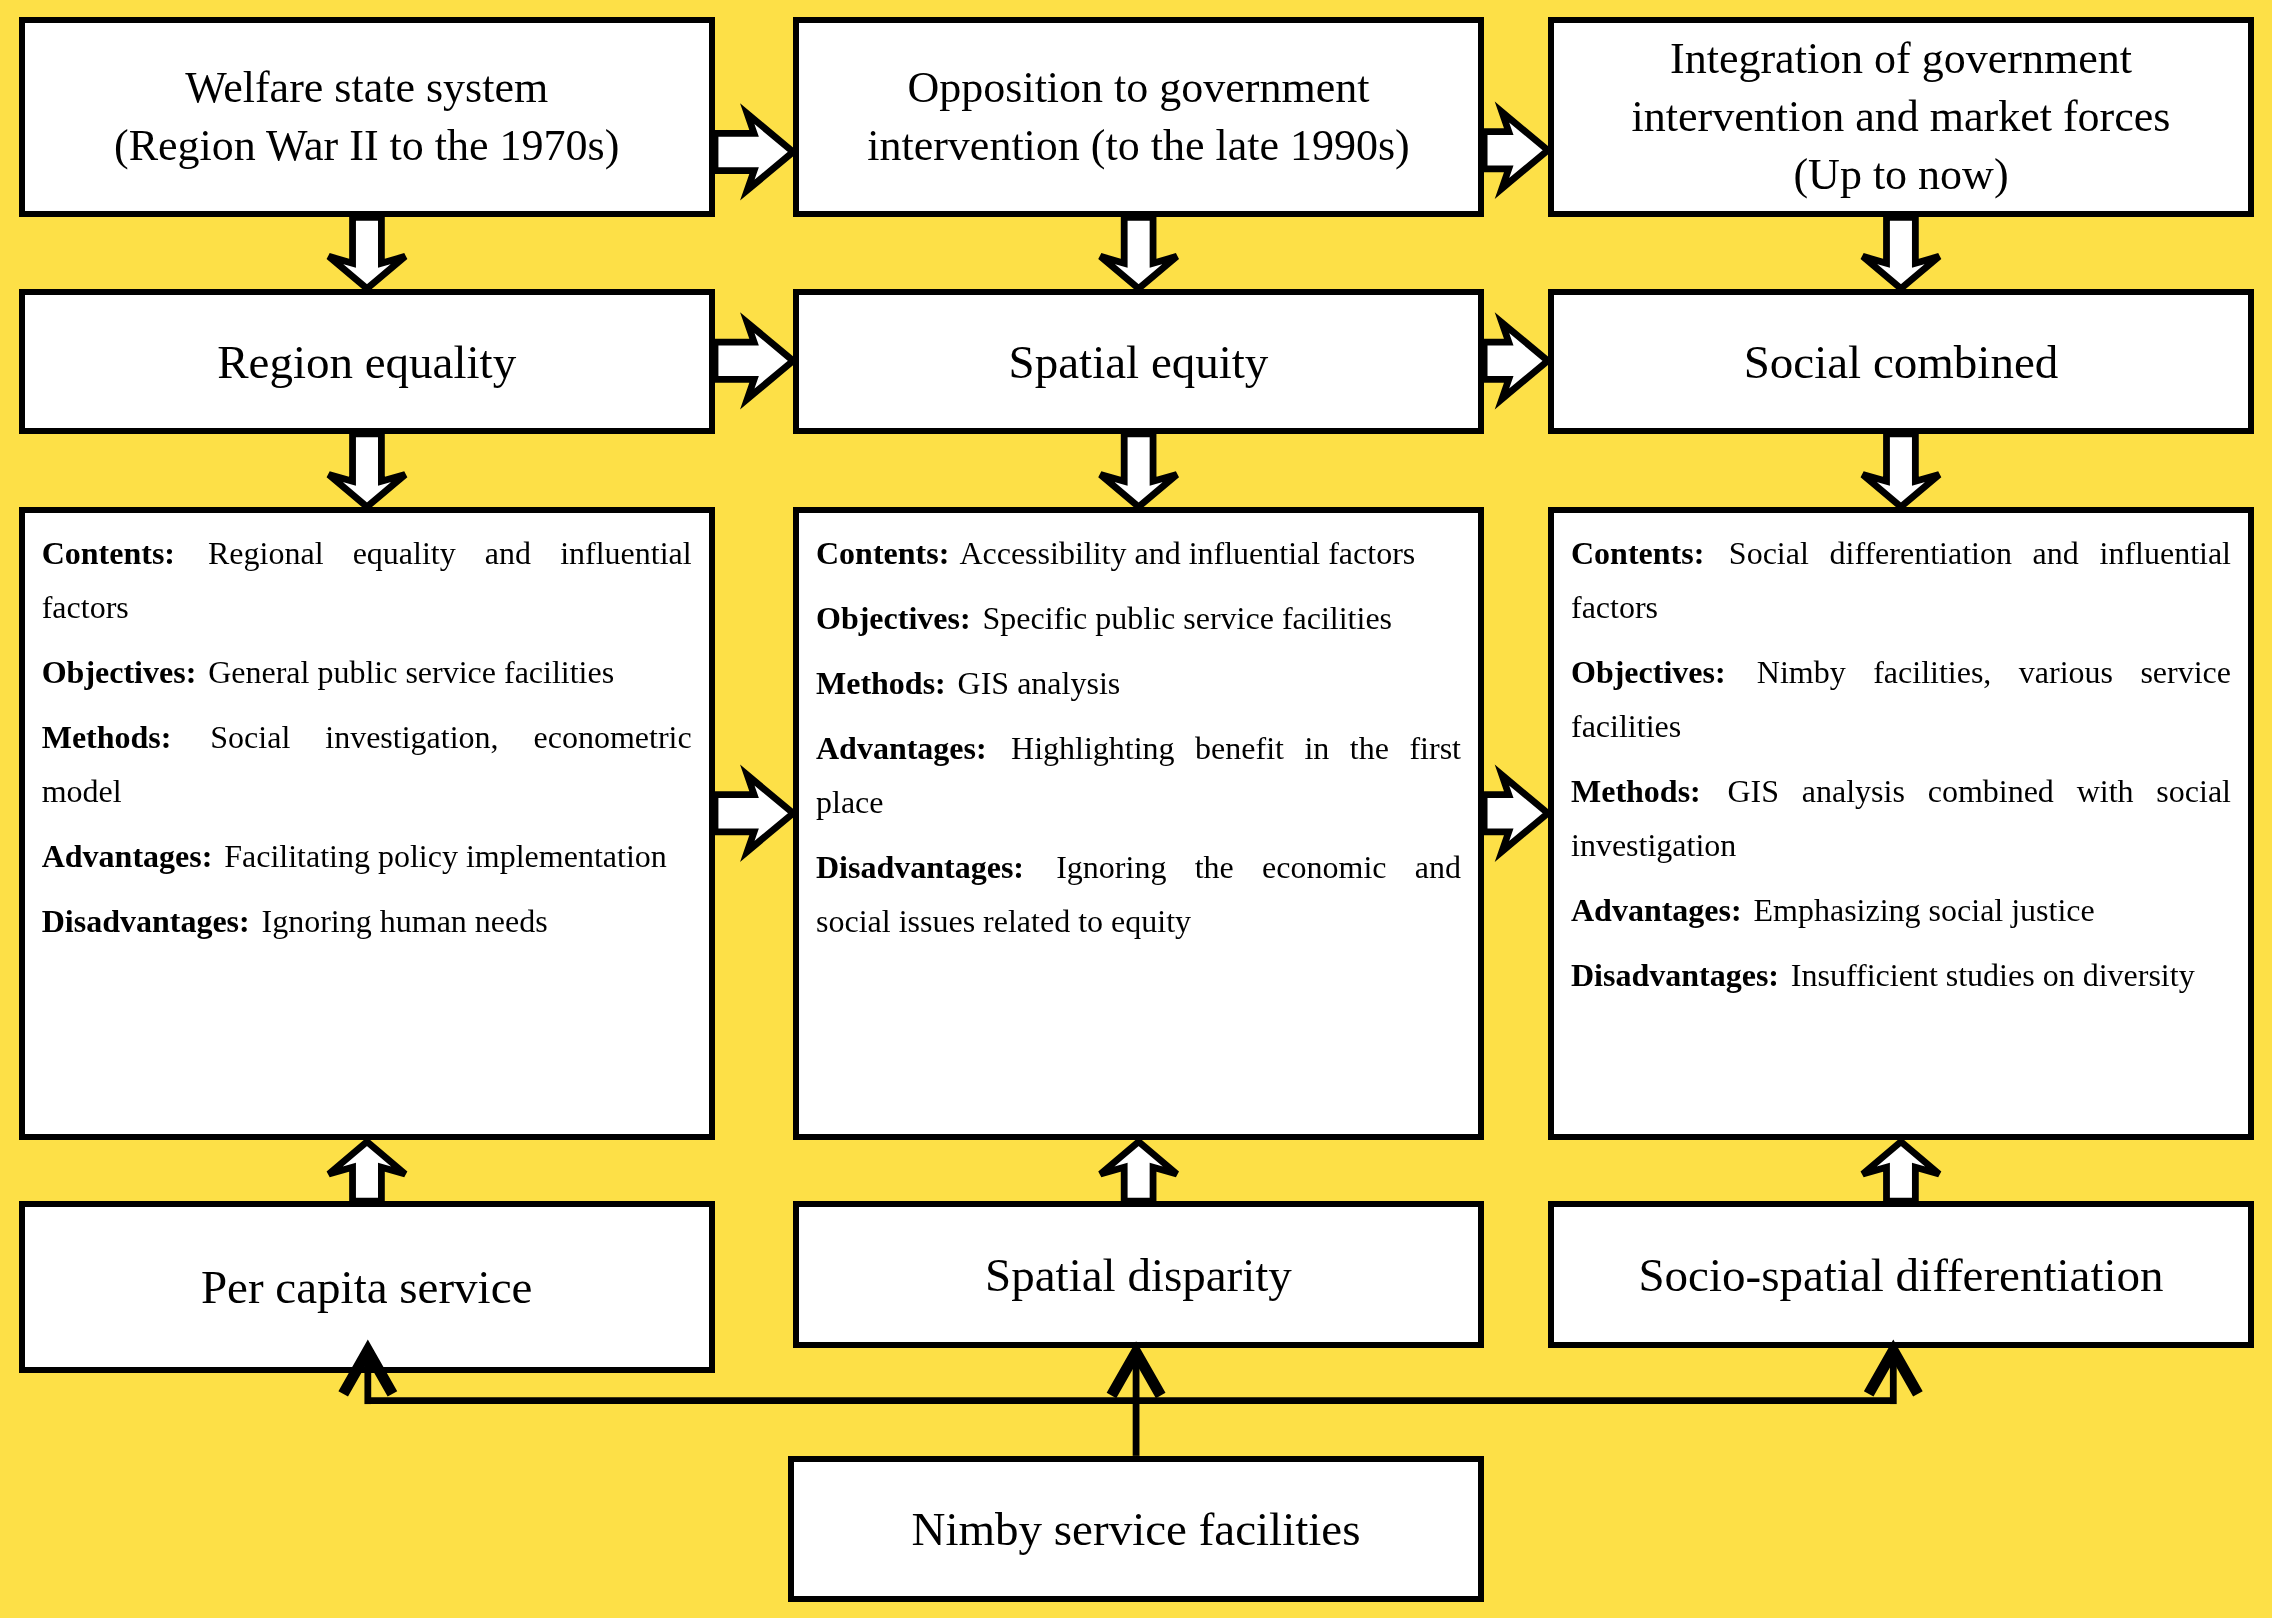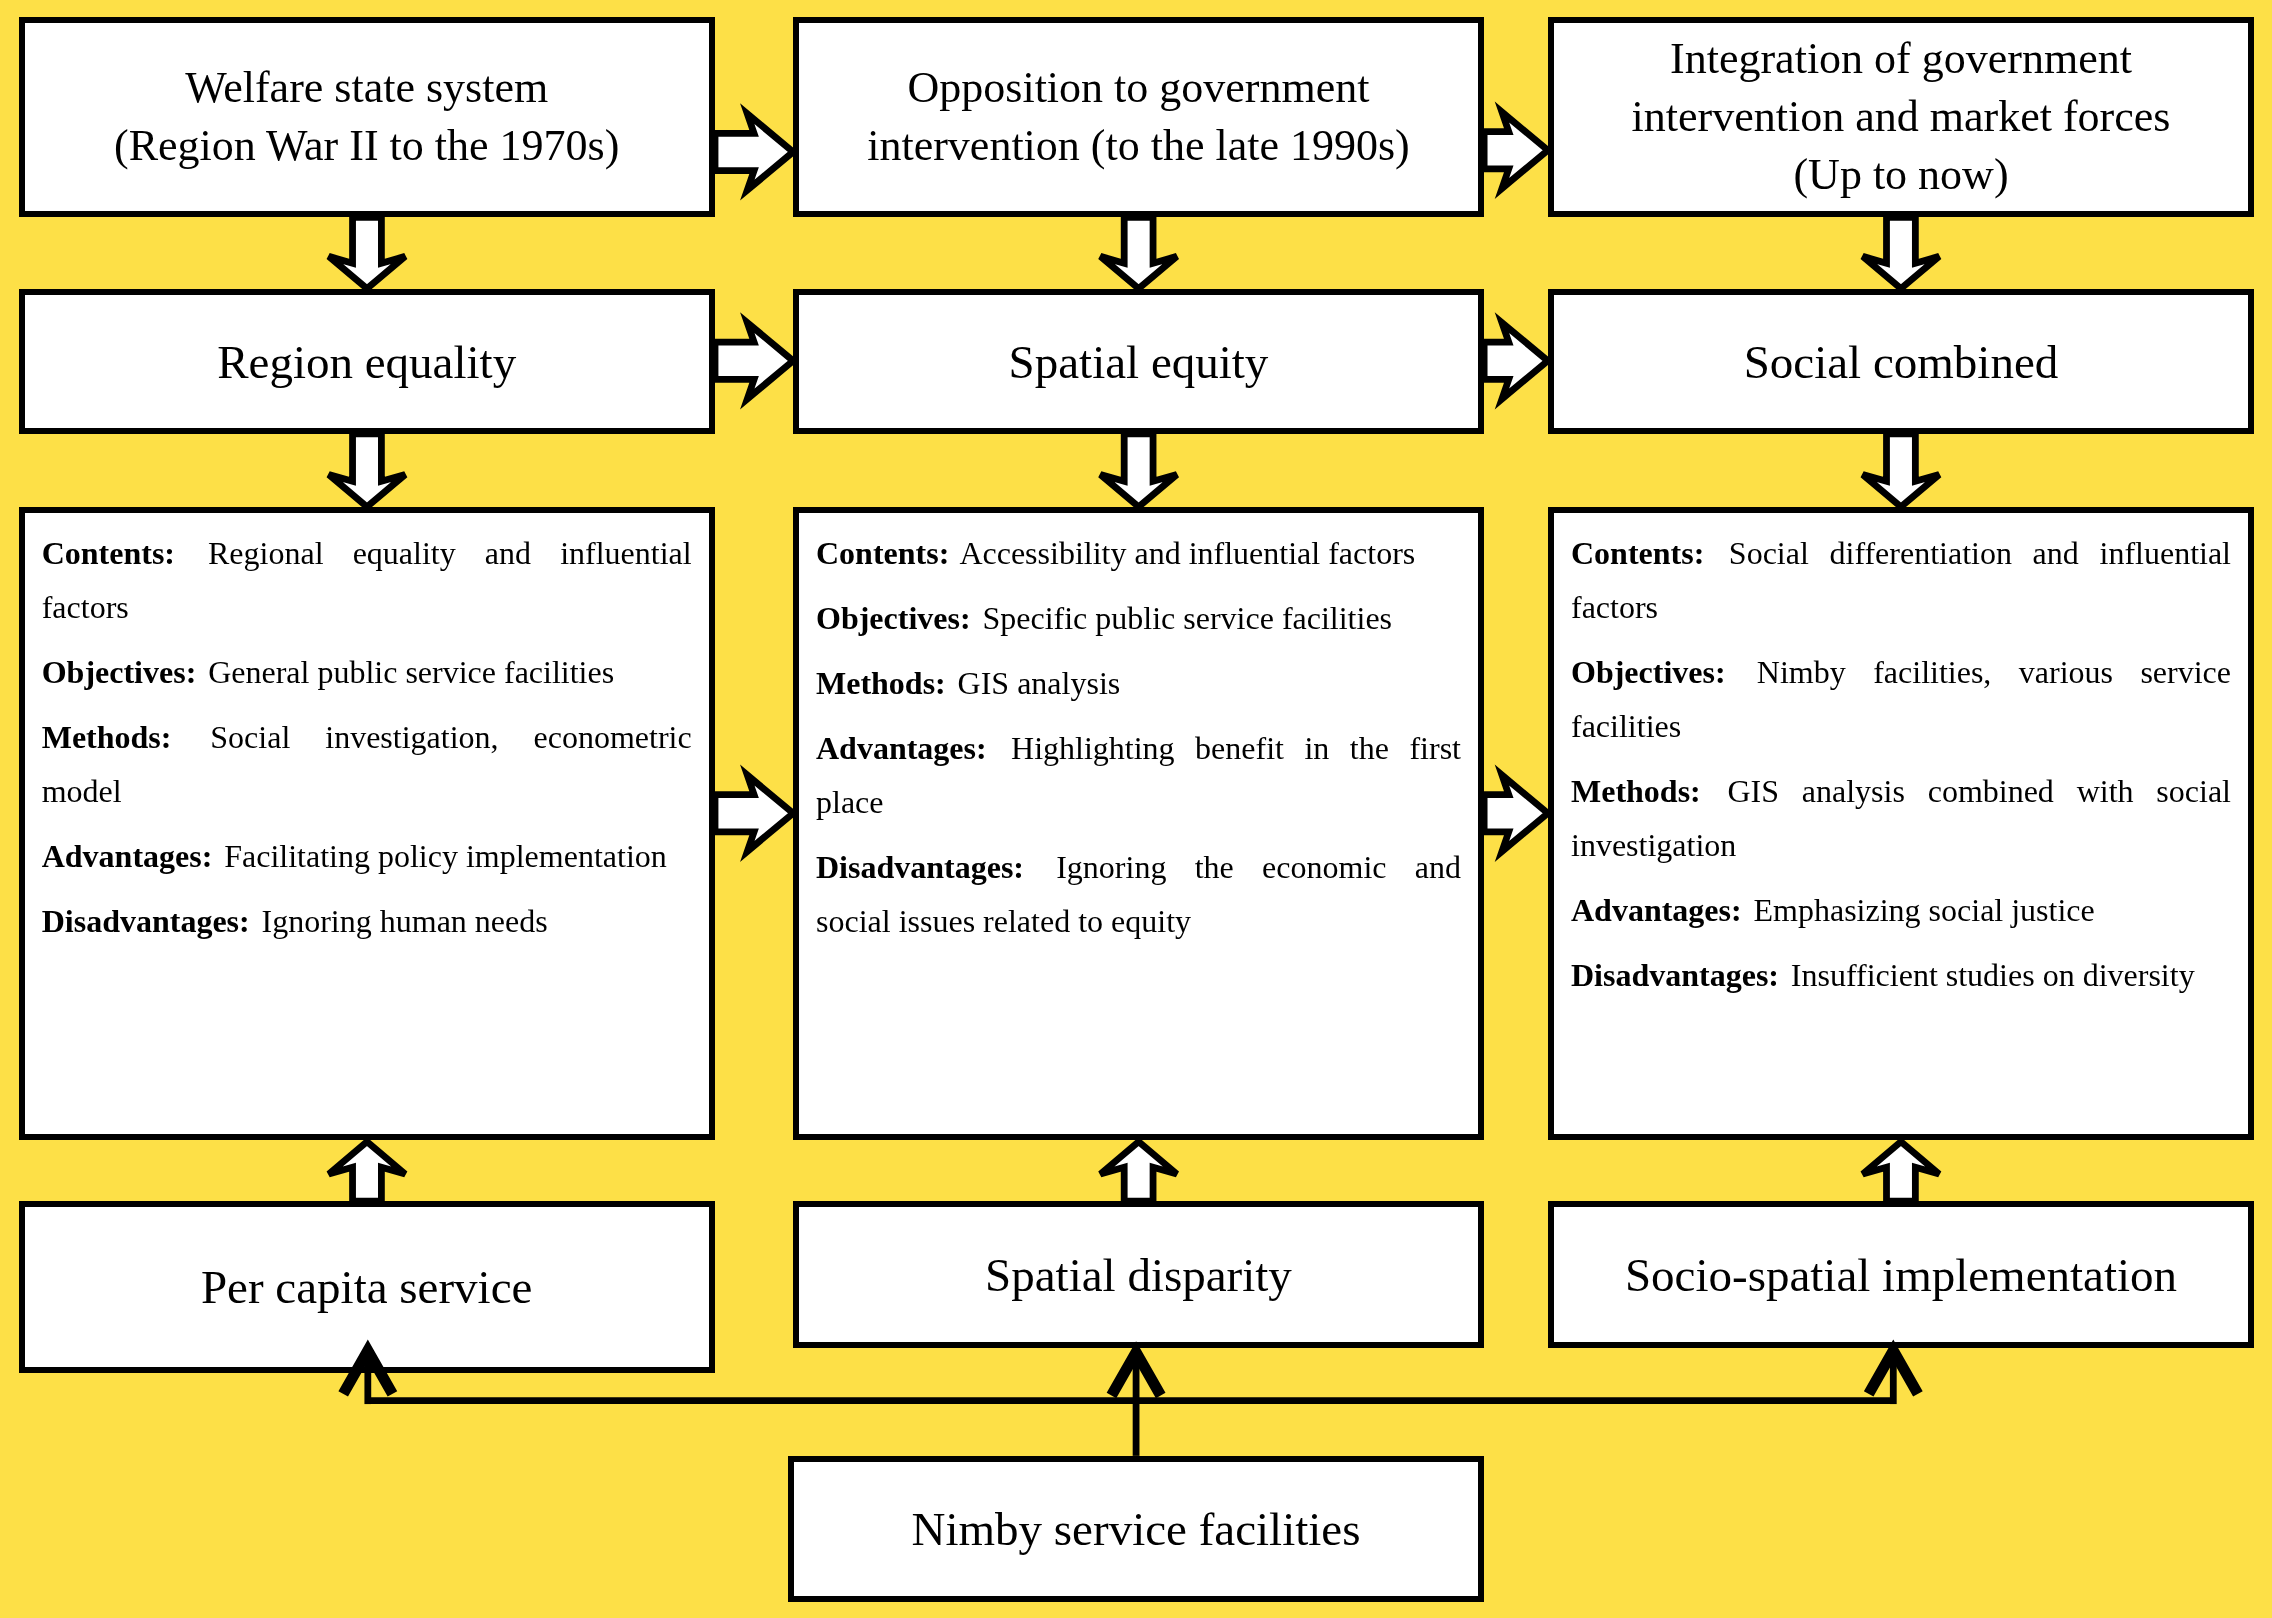--- a/index.html
+++ b/index.html
@@ -91,21 +91,21 @@
     <p><b>Disadvantages:</b> <span>Insufficient studies on diversity</span></p>
   </div>
 
   <div class="box center-box label-box" style="left:18.7px;top:1201px;width:696px;height:172px">
     <div class="line">Per capita service</div>
   </div>
   <div class="box center-box label-box" style="left:793px;top:1201px;width:691px;height:147px">
     <div class="line">Spatial disparity</div>
   </div>
   <div class="box center-box label-box" style="left:1548px;top:1201px;width:706px;height:147px">
-    <div class="line">Socio-spatial implementation</div>
+    <div class="line">Socio-spatial differentiation</div>
   </div>
 
   <div class="box center-box label-box" style="left:788px;top:1456px;width:696px;height:146px">
     <div class="line">Nimby service facilities</div>
   </div>
 
   <svg class="overlay" width="2273" height="1618" viewBox="0 0 2677 1906">
     <g fill="#ffffff" stroke="#000000" stroke-width="8" stroke-linejoin="miter">
 
       <path d="M 842,157 H 888 L 880,134 L 934,179 L 880,224 L 888,201 H 842 Z"></path>

